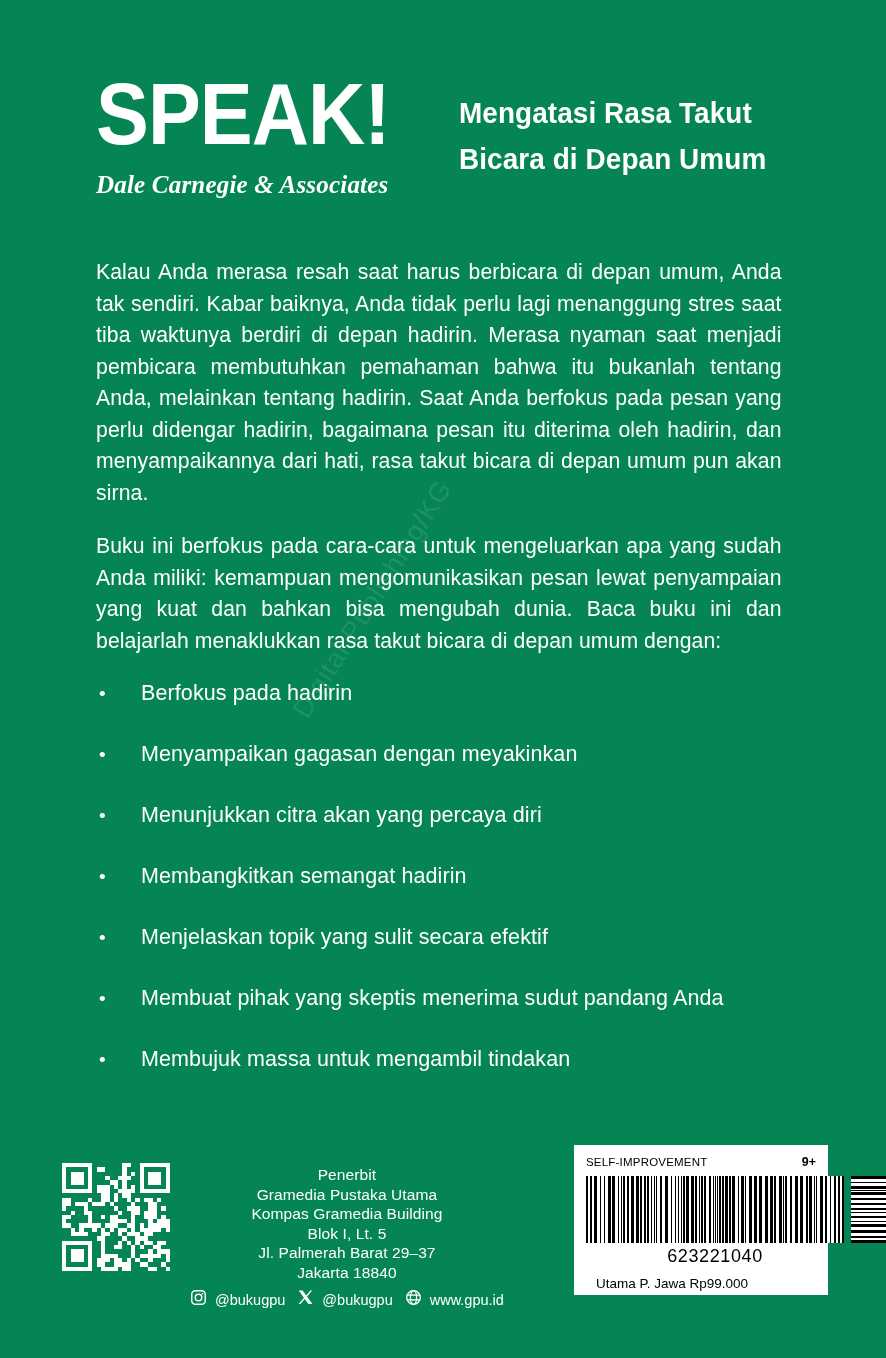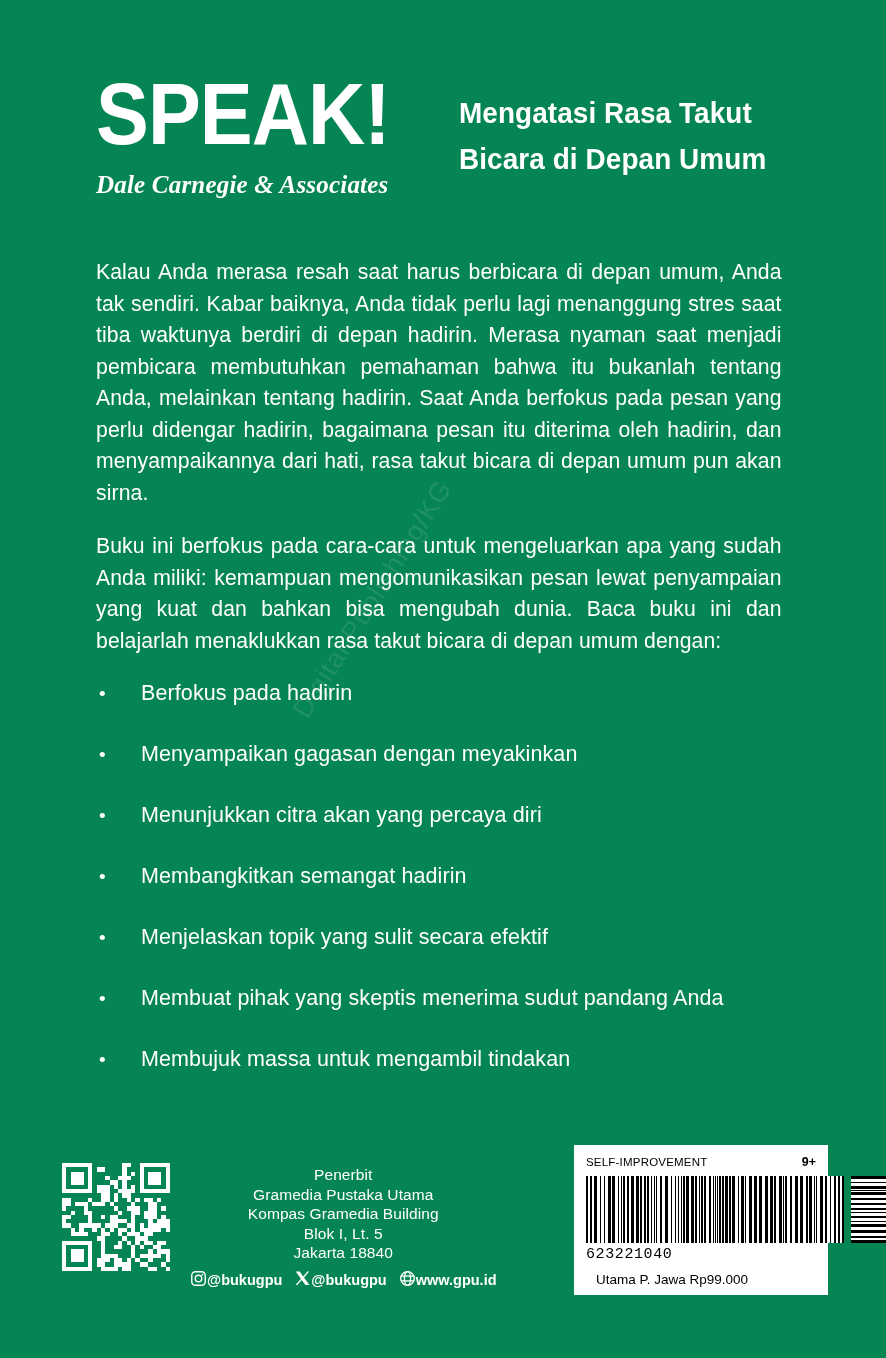--- a/index.html
+++ b/index.html
@@ -182,22 +182,21 @@
     display: flex;
     align-items: center;
     margin-top: 7px;
     gap: 6px;
     white-space: nowrap;
   }
 
   .social-item {
     display: flex;
     align-items: center;
-    gap: 0;
-    font-weight: bold;
+    gap: 8px;
   }
 
   .social-item + .social-item { margin-left: 6px; }
 
   .social-label {
     font-family: "Liberation Sans", sans-serif;
     font-size: 14.5px;
     line-height: 16px;
   }
 
@@ -246,22 +245,23 @@
     display: flex;
     align-items: flex-end;
     height: 67px;
     gap: 0;
   }
   .bars span { display: block; height: 100%; }
   .bars span.b { background: #000; }
   .bars span.w { background: #fff; }
 
   .bc-number {
-    font-family: Liberation Mono, monospace;
-    font-size: 15px;
+    text-align: center;
+    font-family: Liberation Sans, sans-serif;
+    font-size: 18px;
     letter-spacing: 0.6px;
     margin-top: 3px;
   }
 
   .bc-addon {
     flex: 0 0 58px;
     display: flex;
     align-items: flex-start;
     gap: 2px;
   }
@@ -966,20 +966,21 @@
           <i></i>
           <i></i>
           <i class="on"></i>
         </div>
 
       <div class="publisher-text">
         <div class="publisher-line">Penerbit</div>
         <div class="publisher-line">Gramedia Pustaka Utama</div>
         <div class="publisher-line">Kompas Gramedia Building</div>
         <div class="publisher-line">Blok I, Lt. 5</div>
+        <div class="publisher-line">Jl. Palmerah Barat 29–37</div>
         <div class="publisher-line">Jakarta 18840</div>
 
         <div class="socials">
           <span class="social-item">
             <span class="social-icon">
               <svg width="17" height="17" viewBox="0 0 24 24" fill="none" stroke="#ffffff" stroke-width="2">
                 <rect x="2.5" y="2.5" width="19" height="19" rx="5"></rect>
                 <circle cx="12" cy="12" r="4.6"></circle>
                 <circle cx="17.6" cy="6.4" r="1.25" fill="#ffffff" stroke="none"></circle>
               </svg>

